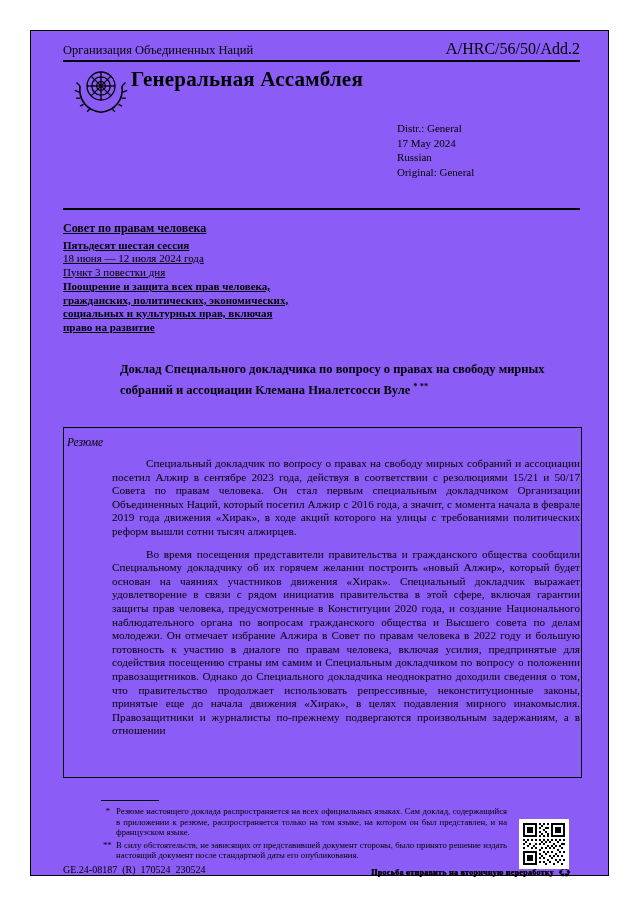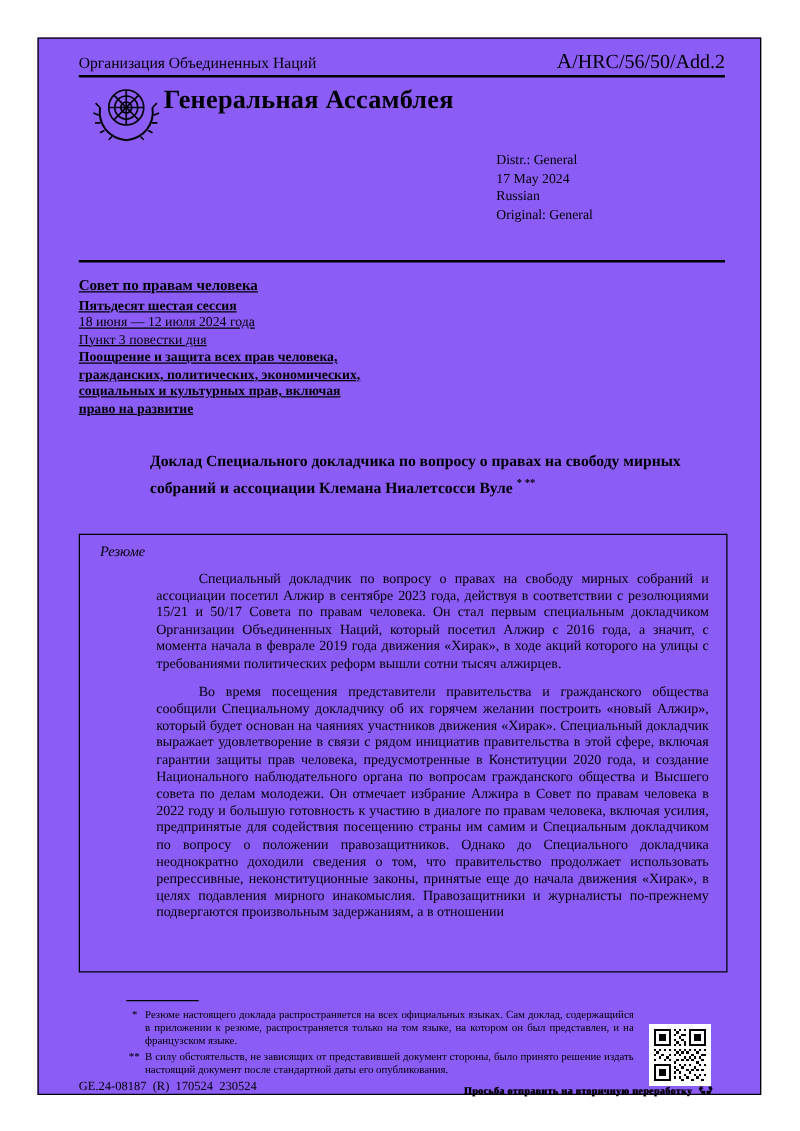--- a/index.html
+++ b/index.html
@@ -24,21 +24,21 @@
   .session{position:absolute;top:191px;left:32px;width:238px;font-size:11px;line-height:13.5px;text-decoration:underline;}
   .session .s1{font-size:12px;font-weight:700;margin-bottom:3px;}
   .session .s2{font-weight:700;}
   .session .s5{font-weight:700;margin-top:1px;}
 
   .titles{position:absolute;top:315px;left:89px;width:460px;}
   .title-main{font-size:15.5px;font-weight:700;}
   .title-sub{margin-top:15px;font-size:12.5px;font-weight:700;line-height:16.5px;width:452px;}
   .title-sub sup{font-size:8.5px;}
 
-  .summary-box{position:absolute;top:396px;left:32px;width:519px;height:351px;border:1.2px solid #000;padding:8px 14px;}
+  .summary-box{position:absolute;top:396px;left:32px;width:519px;height:351px;border:1.2px solid #000;padding:8px 1px;}
   .summary-heading{font-style:italic;font-size:11.5px;margin-left:2px;}
   .summary-box p{margin:9px 0 0 47px;text-indent:34px;text-align:justify;font-size:11.2px;line-height:13.6px;}
 
   .fn-sep{position:absolute;top:769px;left:70px;width:58px;border-top:1px solid #000;}
 
   .footnotes{position:absolute;top:775px;left:72px;width:404px;font-size:8.7px;line-height:10.6px;}
   .fn{display:flex;margin-bottom:2px;}
   .fn-marker{width:13px;text-align:right;padding-right:6px;flex-shrink:0;}
   .fn-text{flex:1;text-align:justify;}
 

